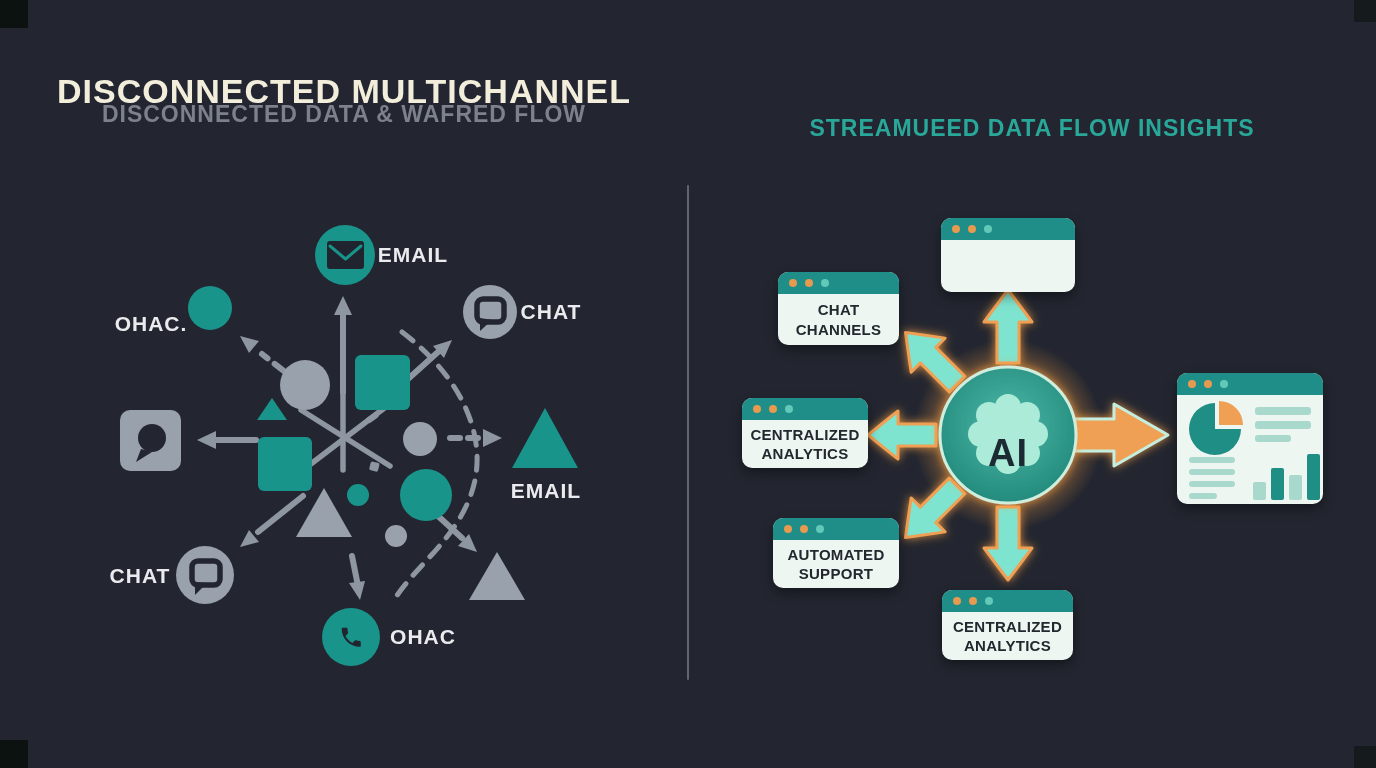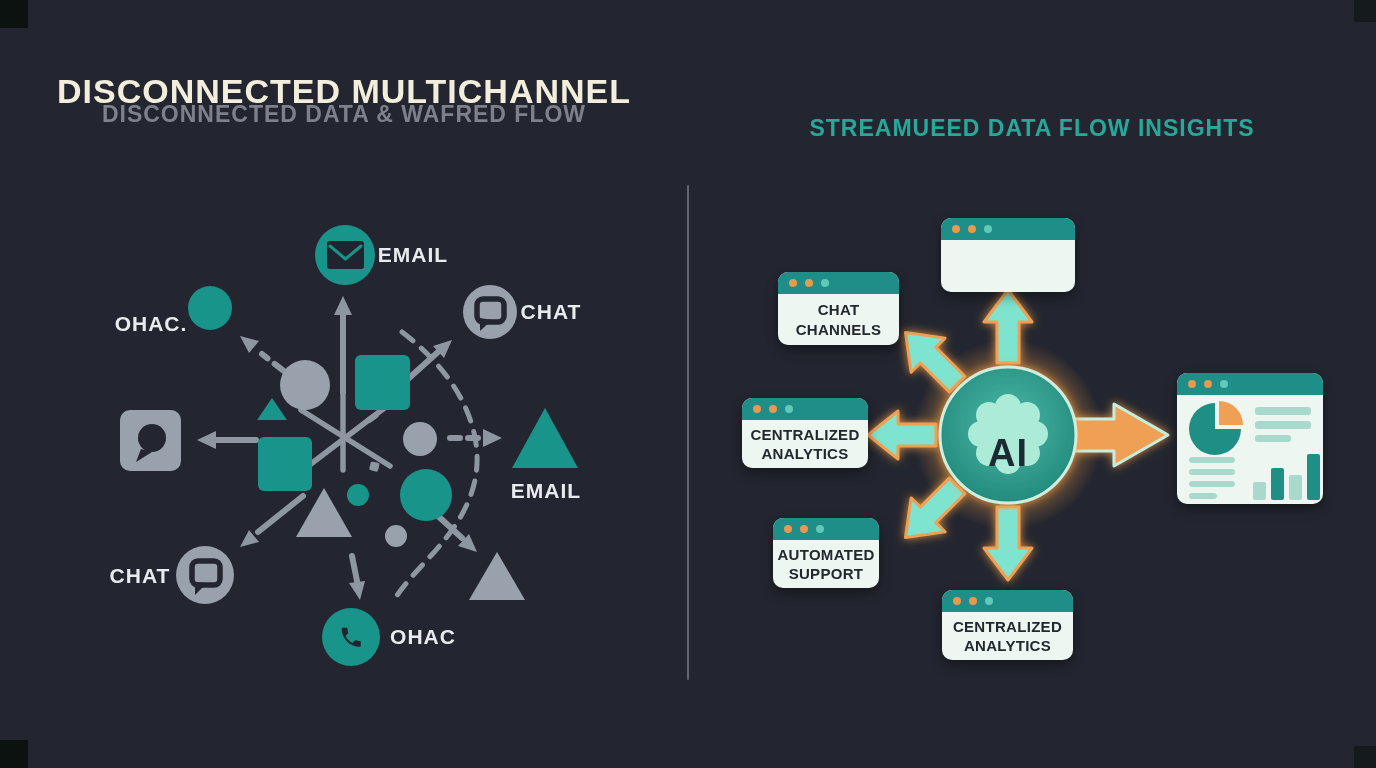--- a/index.html
+++ b/index.html
@@ -247,21 +247,21 @@
       <span class="dot dot-orange"></span>
       <span class="dot dot-orange"></span>
       <span class="dot dot-teal"></span>
     </div>
     <div class="card-body">
         <span class="card-label">CENTRALIZED
 ANALYTICS</span>
       </div>
   </div>
 
-  <div class="card" style="left:773px;top:518px;width:106px;height:70px;">
+  <div class="card" style="left:773px;top:518px;width:126px;height:70px;">
     <div class="card-header">
       <span class="dot dot-orange"></span>
       <span class="dot dot-orange"></span>
       <span class="dot dot-teal"></span>
     </div>
     <div class="card-body">
         <span class="card-label">AUTOMATED
 SUPPORT</span>
       </div>
   </div>

